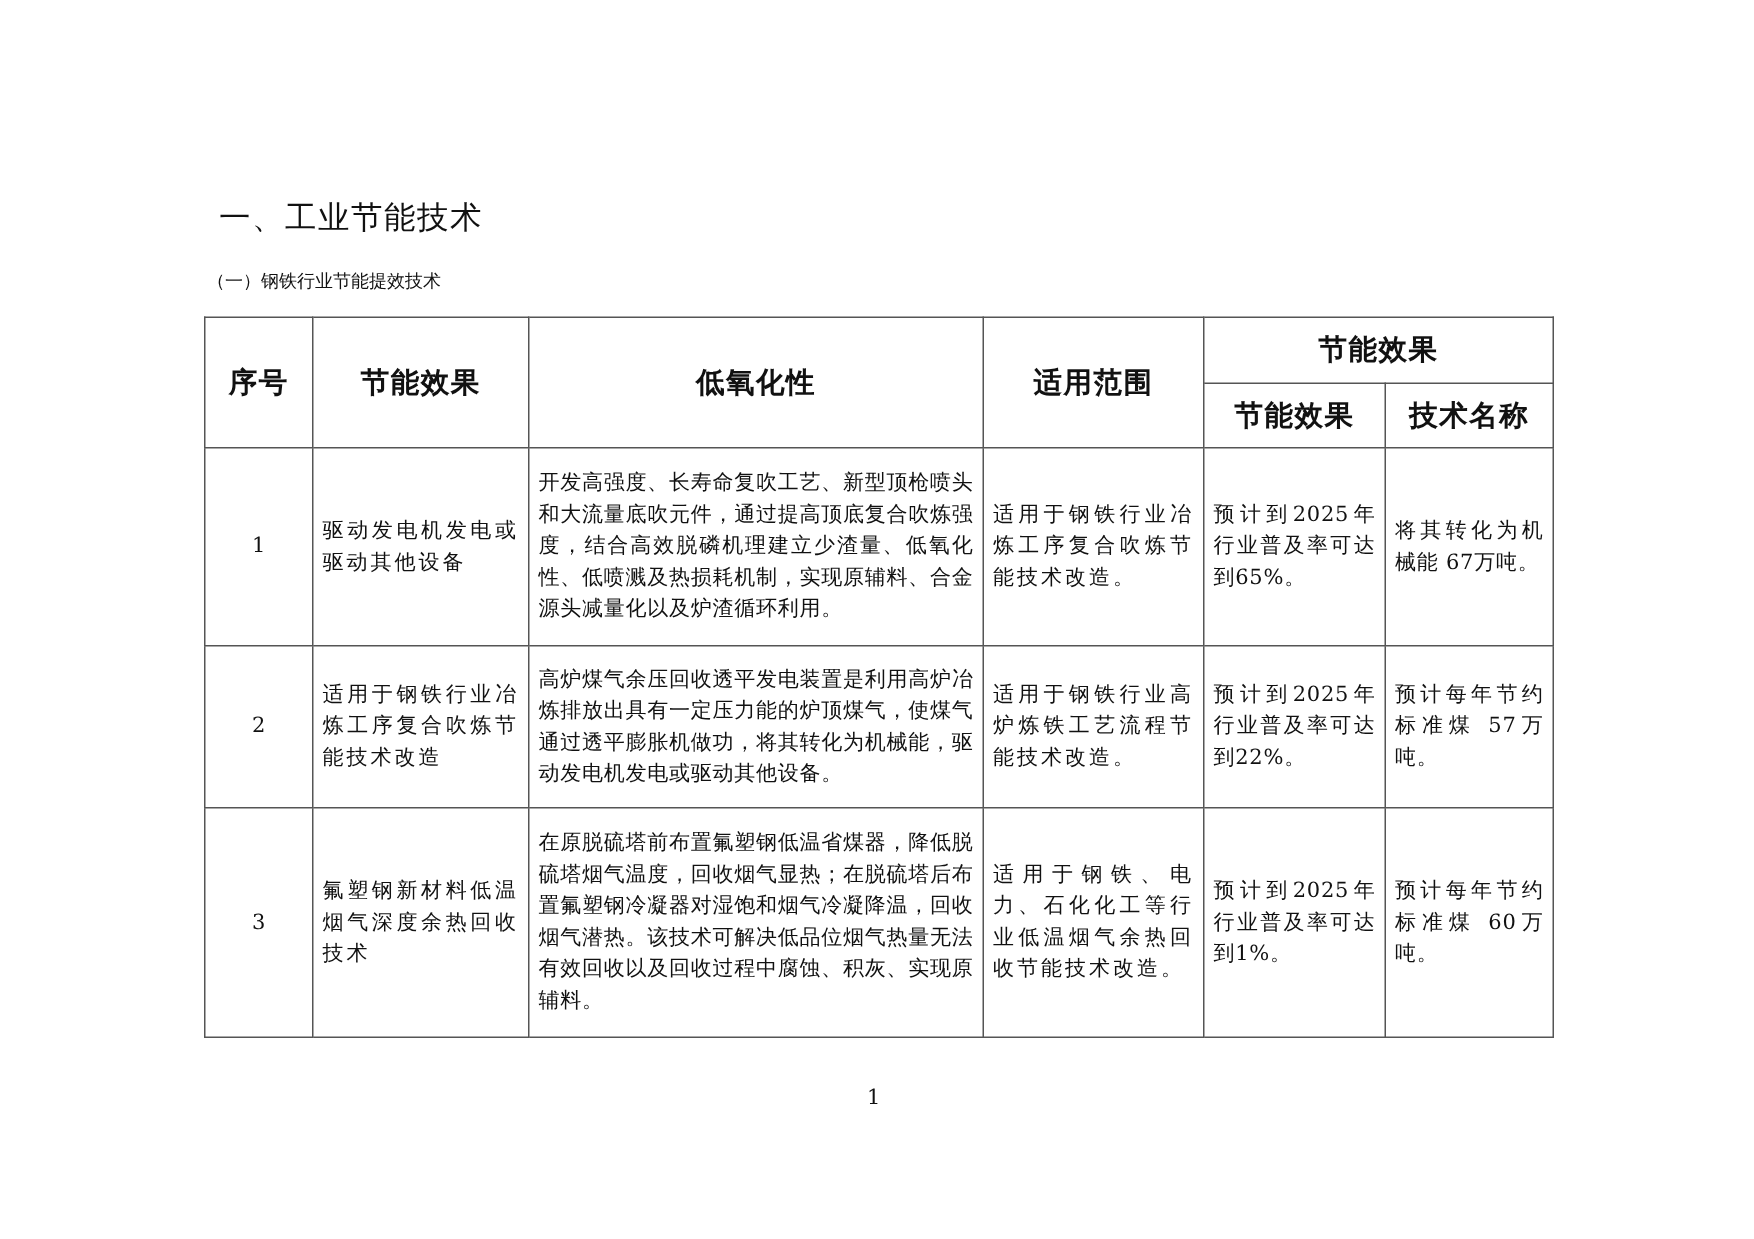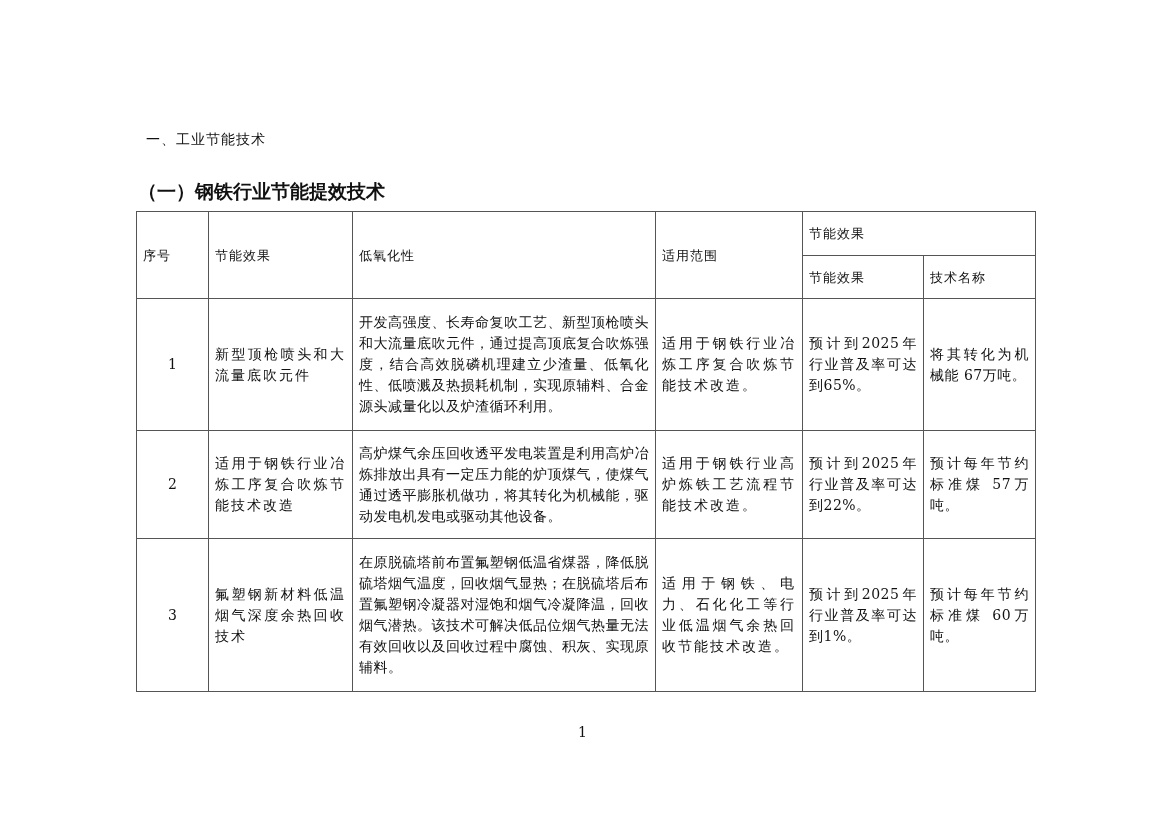--- a/index.html
+++ b/index.html
@@ -1,21 +1,21 @@
 <!DOCTYPE html>
 <html><head>
 <meta charset="utf-8">
 <style>
   html, body { margin: 0; padding: 0; background: #ffffff; }
   body { width: 1169px; height: 826px; position: relative; overflow: hidden; font-family: "DejaVu Serif", "Liberation Serif", serif; color: #111; }
-  .h1 { position: absolute; left: 146px; top: 131px; font-family: "DejaVu Sans", "Liberation Sans", sans-serif; font-size: 14px; letter-spacing: 1px; margin: 0; font-weight: normal; }
-  .h2 { position: absolute; left: 138px; top: 179px; font-family: "DejaVu Sans", "Liberation Sans", sans-serif; font-size: 19px; margin: 0; font-weight: bold; }
+  .h1 { position: absolute; left: 146px; top: 131px; font-family: "DejaVu Sans", "Liberation Sans", sans-serif; font-size: 21px; letter-spacing: 1px; margin: 0; font-weight: normal; }
+  .h2 { position: absolute; left: 138px; top: 179px; font-family: "DejaVu Sans", "Liberation Sans", sans-serif; font-size: 12px; margin: 0; font-weight: normal; }
   table { position: absolute; left: 136px; top: 211px; border-collapse: collapse; table-layout: fixed; width: 899px; }
   td, th { border: 1px solid #555; padding: 0 6px; font-size: 14px; line-height: 21px; vertical-align: middle; }
-  th { font-family: "DejaVu Sans", "Liberation Sans", sans-serif; font-weight: normal; font-size: 13px; text-align: left; letter-spacing: 1px; }
+  th { font-family: "DejaVu Sans", "Liberation Sans", sans-serif; font-weight: bold; font-size: 19px; text-align: center; letter-spacing: 1px; }
   td.center { text-align: center; }
   td.just { text-align: justify; text-align-last: left; letter-spacing: 0.5px; margin-left: 24px; }
   td.spaced { letter-spacing: 2px; }
   .page-num { position: absolute; left: 578px; top: 724px; font-size: 14px; }
 </style>
 </head>
 <body>
 
 <h1 class="h1">一、工业节能技术</h1>
 <h2 class="h2">（一）钢铁行业节能提效技术</h2>
@@ -38,21 +38,21 @@
       <th colspan="2">节能效果</th>
     </tr>
     <tr style="height:43px">
       <th>节能效果</th>
       <th>技术名称</th>
     </tr>
   </thead>
   <tbody>
     <tr style="height:132px">
       <td class="center">1</td>
-      <td class="just spaced">新型顶枪喷头和大流量底吹元件</td>
+      <td class="just spaced">驱动发电机发电或驱动其他设备</td>
       <td class="just">开发高强度、长寿命复吹工艺、新型顶枪喷头和大流量底吹元件，通过提高顶底复合吹炼强度，结合高效脱磷机理建立少渣量、低氧化性、低喷溅及热损耗机制，实现原辅料、合金源头减量化以及炉渣循环利用。</td>
       <td class="just spaced">适用于钢铁行业冶炼工序复合吹炼节能技术改造。</td>
       <td class="just">预计到2025年行业普及率可达到65%。</td>
       <td class="just">将其转化为机械能 67万吨。</td>
     </tr>
     <tr style="height:108px">
       <td class="center">2</td>
       <td class="just spaced">适用于钢铁行业冶炼工序复合吹炼节能技术改造</td>
       <td class="just">高炉煤气余压回收透平发电装置是利用高炉冶炼排放出具有一定压力能的炉顶煤气，使煤气通过透平膨胀机做功，将其转化为机械能，驱动发电机发电或驱动其他设备。</td>
       <td class="just spaced">适用于钢铁行业高炉炼铁工艺流程节能技术改造。</td>

